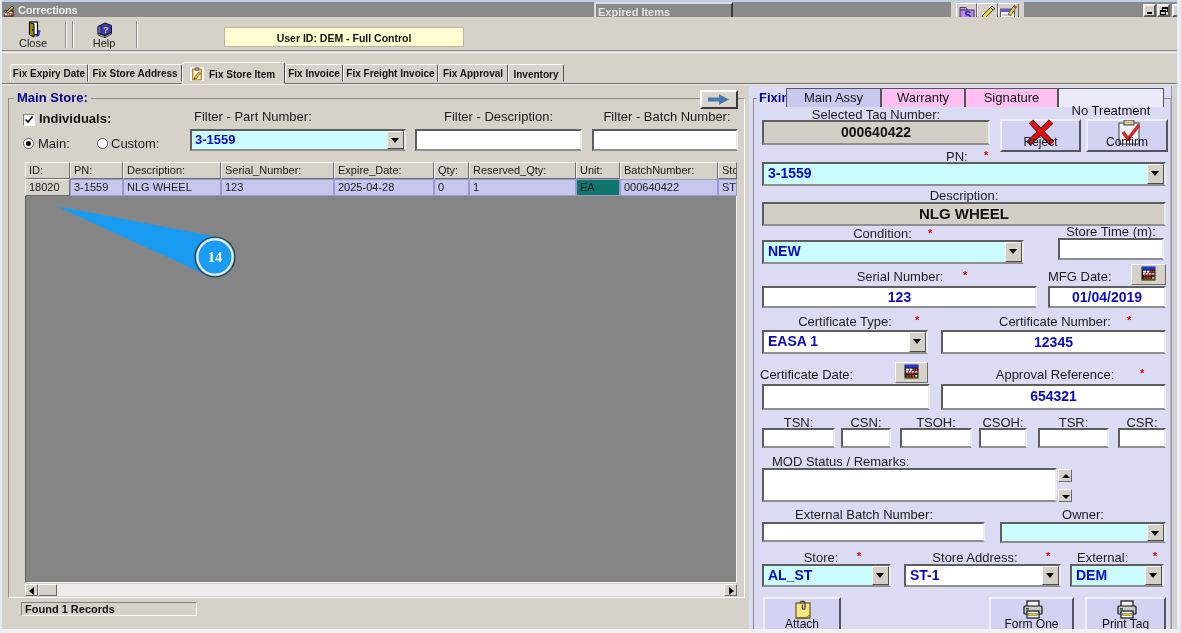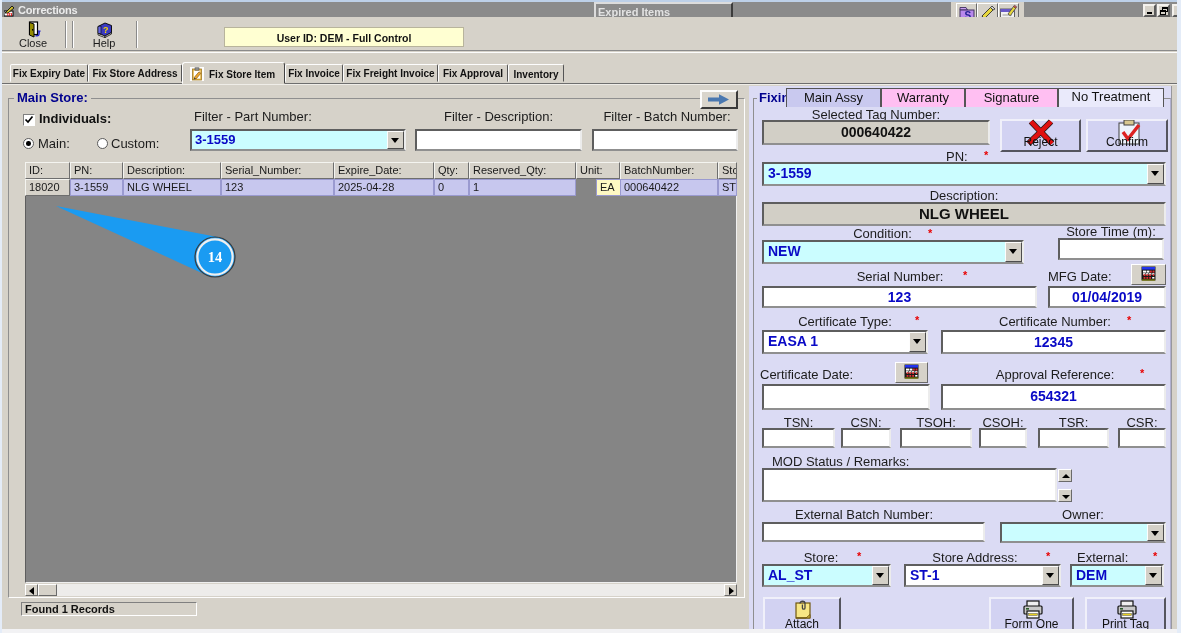--- a/index.html
+++ b/index.html
@@ -244,22 +244,22 @@
       <div style="margin:1px 0 0 3px; font-size:11px; color:#1a1a1a; white-space:nowrap;">Reserved_Qty:</div>
       </div>
       <div class="abs" style="left:469px; top:179px; width:107px; height:17px; background:#c7c7ee;
       border-style:solid; border-width:1px; border-color:#9a9ad0 #9a9ad0 #9a9ad0 #9a9ad0; overflow:hidden;">
       <div style="margin:1px 0 0 3px; font-size:11px; color:#1a1a1a; white-space:nowrap;">1</div>
       </div>
       <div class="abs" style="left:576px; top:162px; width:44px; height:17px; background:#d6d2c9;
       border-style:solid; border-width:1px; border-color:#f4f4f0 #6e6e6e #6e6e6e #f4f4f0; overflow:hidden;">
       <div style="margin:1px 0 0 3px; font-size:11px; color:#1a1a1a; white-space:nowrap;">Unit:</div>
       </div>
-      <div class="abs" style="left:576px; top:179px; width:44px; height:17px; background:#fef9c3;
-      border-style:solid; border-width:1px; border-color:#9a9ad0 #9a9ad0 #9a9ad0 #9a9ad0; overflow:hidden;margin-left:20px;">
+      <div class="abs" style="left:576px; top:179px; width:44px; height:17px; background:#0f766e;
+      border-style:solid; border-width:1px; border-color:#9a9ad0 #9a9ad0 #9a9ad0 #9a9ad0; overflow:hidden;">
       <div style="margin:1px 0 0 3px; font-size:11px; color:#1a1a1a; white-space:nowrap;">EA</div>
       </div>
       <div class="abs" style="left:620px; top:162px; width:98px; height:22px; background:#d6d2c9;
       border-style:solid; border-width:1px; border-color:#f4f4f0 #6e6e6e #6e6e6e #f4f4f0; overflow:hidden;">
       <div style="margin:1px 0 0 3px; font-size:11px; color:#1a1a1a; white-space:nowrap;">BatchNumber:</div>
       </div>
       <div class="abs" style="left:620px; top:179px; width:98px; height:17px; background:#c7c7ee;
       border-style:solid; border-width:1px; border-color:#9a9ad0 #9a9ad0 #9a9ad0 #9a9ad0; overflow:hidden;">
       <div style="margin:1px 0 0 3px; font-size:11px; color:#1a1a1a; white-space:nowrap;">000640422</div>
       </div>
@@ -297,21 +297,21 @@
   <div class="abs" style="left:753px; top:98px; width:418px; height:531px; border:1px solid #8f8f8f; border-bottom:none; border-right-color:#b0b0d0;"></div>
   <div class="abs" style="left:757px; top:90px; background:#dbdbf4; padding:0 2px; color:#00008e; font-size:13px; font-weight:bold;">Fixing</div>
 
   <div class="abs" style="left:786px; top:88px; width:95px; height:19px; background:#c9c9ef; border:1px solid #555; border-bottom:none;
        text-align:center; font-size:13px; padding-top:1px; color:#111;">Main Assy</div>
   <div class="abs" style="left:881px; top:88px; width:84px; height:19px; background:#ffbff2; border:1px solid #555; border-bottom:none;
        text-align:center; font-size:13px; padding-top:1px; color:#111;">Warranty</div>
   <div class="abs" style="left:965px; top:88px; width:93px; height:19px; background:#ffbff2; border:1px solid #555; border-bottom:none;
        text-align:center; font-size:13px; padding-top:1px; color:#111;">Signature</div>
   <div class="abs" style="left:1058px; top:88px; width:106px; height:19px; background:#eaeafb; border:1px solid #555; border-bottom:none;
-       text-align:center; font-size:13px; padding-top:0; color:#111;">No Treatment</div>
+       text-align:center; font-size:13px; padding-top:14px; color:#111;">No Treatment</div>
 
   <div class="abs lab" style="left:762px; top:107px; width:228px; text-align:center; font-size:13px;">Selected Tag Number:</div>
   <div class="abs sunk" style="left:762px; top:120px; width:228px; height:25px; background:#d2cfc6; text-align:center;">
     <div style="margin-top:2px; font-size:14px; font-weight:bold; color:#111;">000640422</div>
   </div>
 
   <div class="abs btn" style="left:1000px; top:119px; width:81px; height:33px;">
     <svg width="38" height="26" viewBox="0 0 38 26" style="position:absolute; left:20px; top:-2px;">
       <path d="M9 2.5 C14 8 25 19 30 24.5 M29 2.5 C24 8 12 19 6.5 24.5" stroke="#1a1a1a" stroke-width="6" fill="none"></path>
       <path d="M9 2.5 C14 8 25 19 30 24.5 M29 2.5 C24 8 12 19 6.5 24.5" stroke="#e01010" stroke-width="4.6" fill="none"></path>

